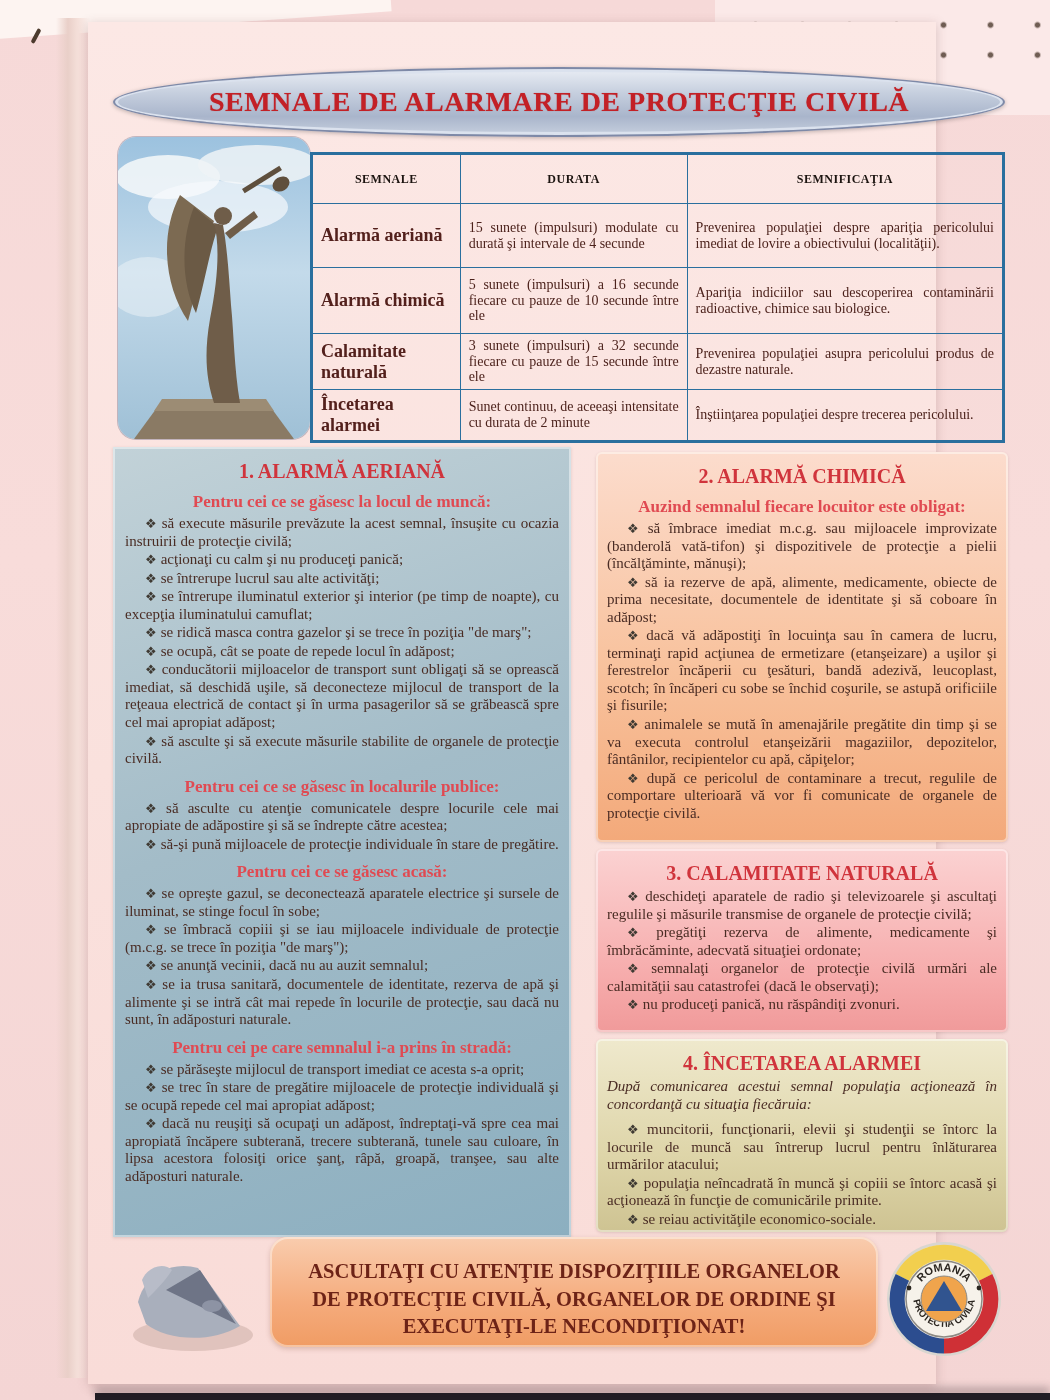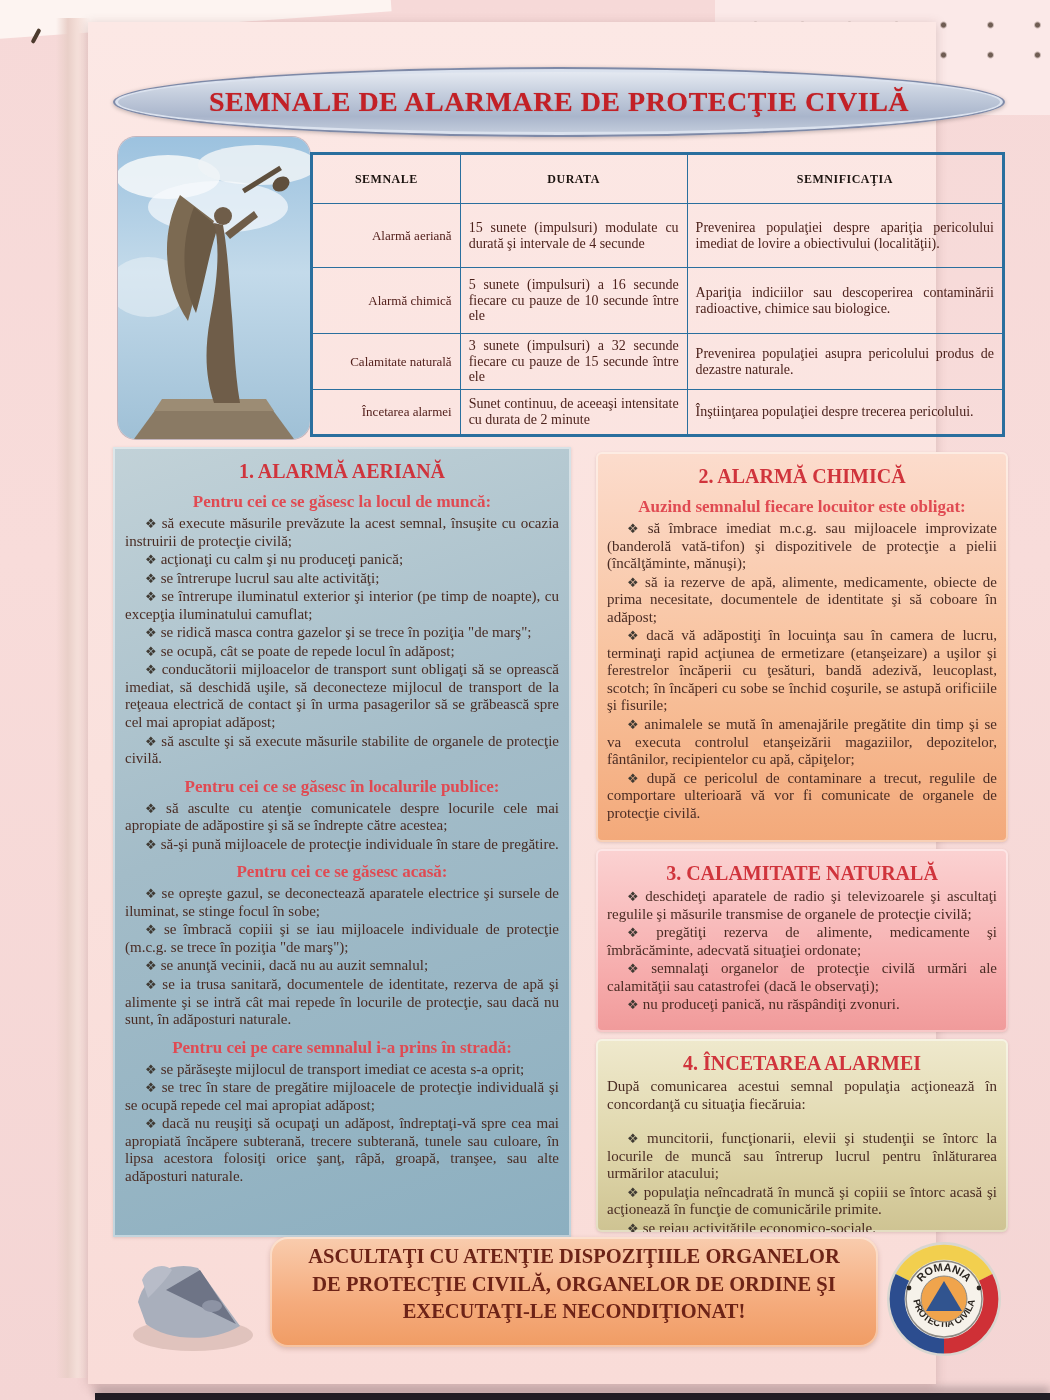--- a/index.html
+++ b/index.html
@@ -36,44 +36,44 @@
   
   .statue{position:absolute;left:30px;top:115px;width:192px;height:302px;border-radius:18px;
     overflow:hidden;box-shadow:0 0 0 1px rgba(90,90,120,.35);}
   
   .sig-table{position:absolute;left:222px;top:130px;width:695px;border-collapse:collapse;
     table-layout:fixed;border:3px solid #2a6f9e;background:transparent;}
   .sig-table td,.sig-table th{border:1.6px solid #2a6f9e;padding:4px 8px;vertical-align:middle;}
   .sig-table th{font-size:12px;color:#1c1410;letter-spacing:.5px;text-align:center;font-weight:bold;}
   .col-sig{width:148px}.col-dur{width:226px}.col-mean{width:315px}
   .tr-h{height:50px}.tr-1{height:64px}.tr-2{height:66px}.tr-3{height:56px}.tr-4{height:46px}
-  .cell-signal{font-weight:normal;color:#53201c;font-size:13px;text-align:right;}
+  .cell-signal{font-weight:bold;color:#53201c;font-size:18px;}
   .cell-dur,.cell-mean{color:#4c221c;font-size:14px;line-height:1.12;text-align:justify;}
   
   .panel{position:absolute;box-sizing:border-box;overflow:hidden;
     box-shadow:inset 0 0 0 2px rgba(255,255,255,.45),0 1px 3px rgba(120,80,80,.2);}
   .panel-aeriana{left:25px;top:425px;width:458px;height:790px;padding:4px 12px;border-radius:0;
     background:linear-gradient(160deg,#c2d2d8 0%,#a3bcc8 45%,#8cafc0 100%);}
   .rpanel{left:508px;width:412px;padding:4px 11px;border-radius:6px;}
   .panel-chimica{top:430px;height:390px;
     background:linear-gradient(180deg,#fcdccd 0%,#f8c29d 55%,#f3a97a 100%);}
   .panel-calamitate{top:827px;height:183px;
     background:linear-gradient(180deg,#fbd2d2 0%,#f6abab 70%,#f09a9a 100%);}
   .panel-incetarea{top:1017px;height:193px;
     background:linear-gradient(180deg,#efe9cd 0%,#ded5a9 60%,#cec392 100%);}
   .ph{color:#d0343c;font-weight:bold;font-size:20px;text-align:center;margin:9px 0 3px;}
   .psub{color:#e04a52;font-weight:bold;font-size:17px;text-align:center;margin:9px 0 3px;}
   .b{margin:0 0 1px;text-indent:20px;text-align:justify;color:#4a2c24;font-size:15px;line-height:1.17;}
-  .intro{margin:2px 0 17px;text-align:justify;color:#4a2c24;font-size:15px;line-height:1.17;}
+  .intro{margin:2px 0 8px;text-align:justify;color:#4a2c24;font-size:15px;line-height:1.17;font-style:italic;}
   .blt{font-family:"DejaVu Sans",sans-serif;font-size:13px;color:#3f3a33;padding-right:4px;}
   
   .footer-banner{position:absolute;left:182px;top:1215px;width:608px;height:110px;border-radius:18px;
     background:linear-gradient(180deg,#f9ccae 0%,#f5ab7c 60%,#f09c64 100%);
     box-shadow:inset 0 0 0 2px rgba(255,255,255,.4),0 2px 5px rgba(130,70,50,.25);
-    display:flex;align-items:flex-start;justify-content:center;padding:6px 22px;box-sizing:border-box;}
+    display:flex;align-items:flex-end;justify-content:center;padding:6px 22px;box-sizing:border-box;}
   .footer-banner .ftxt{color:#6d2317;font-weight:bold;font-size:20.5px;text-align:center;line-height:1.35;}
   
   .megaphone{position:absolute;left:20px;top:1218px;width:162px;height:118px;}
   .logo{position:absolute;left:797px;top:1218px;width:118px;height:118px;}
 </style>
 </head>
 <body>
 
 <div class="wall-top-edge"></div>
 <div class="wall-light-tr"></div>

